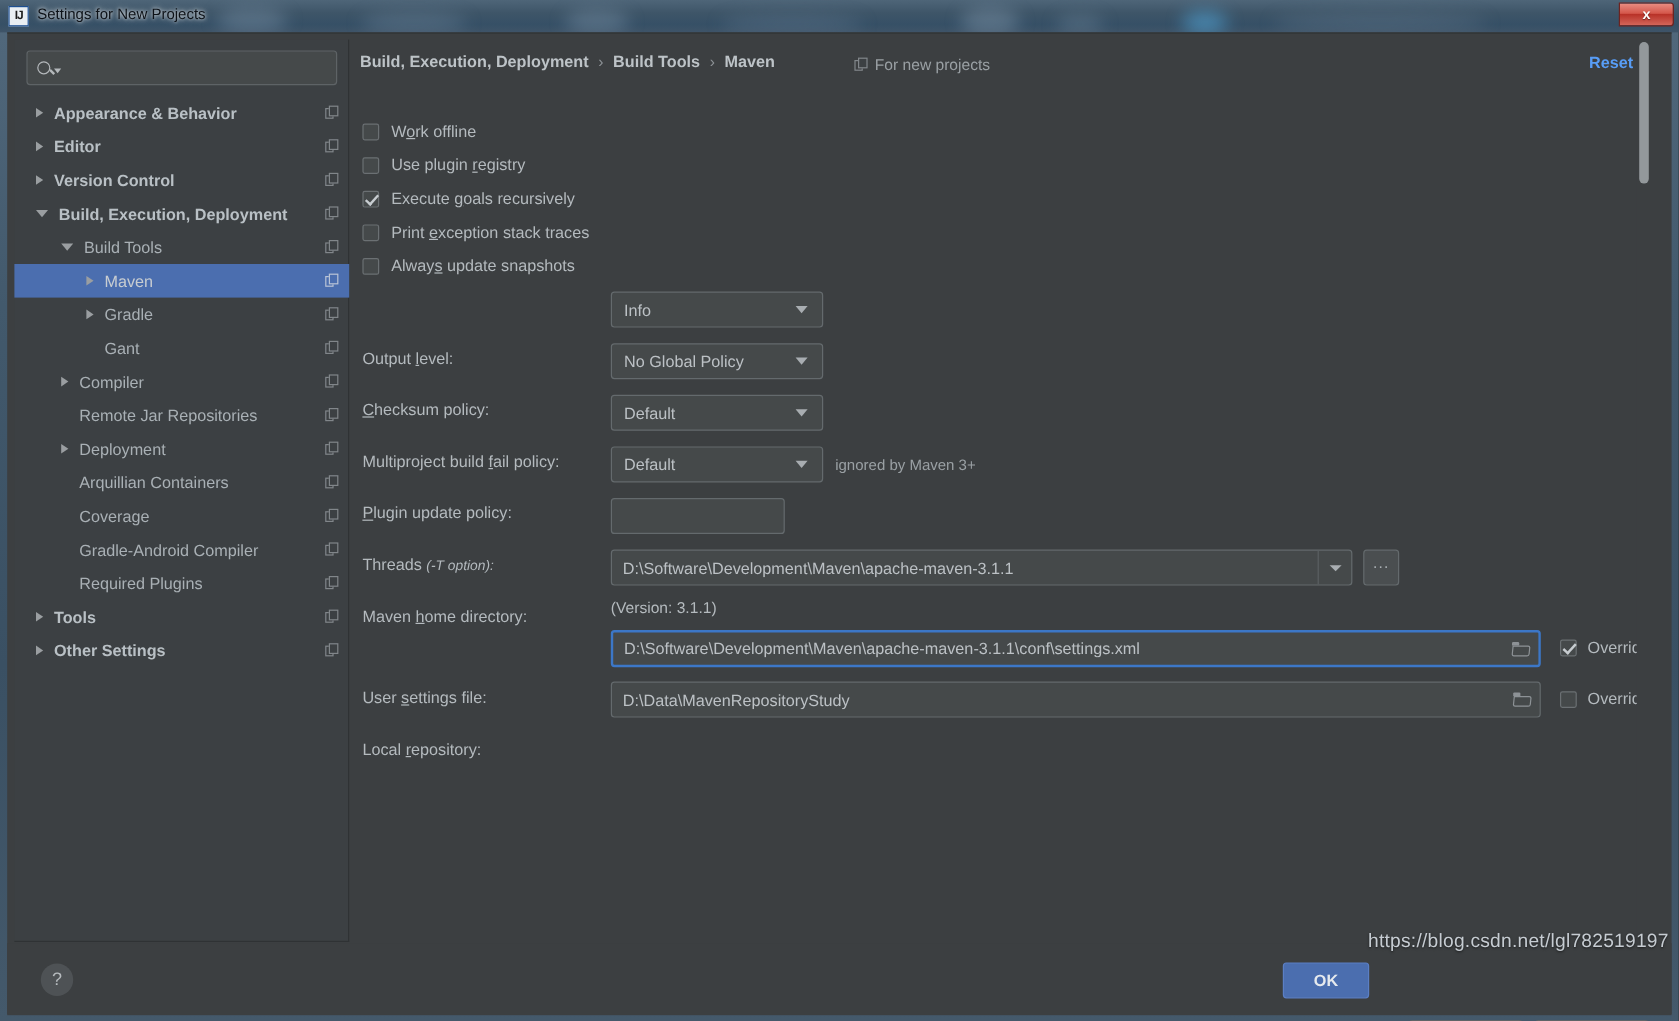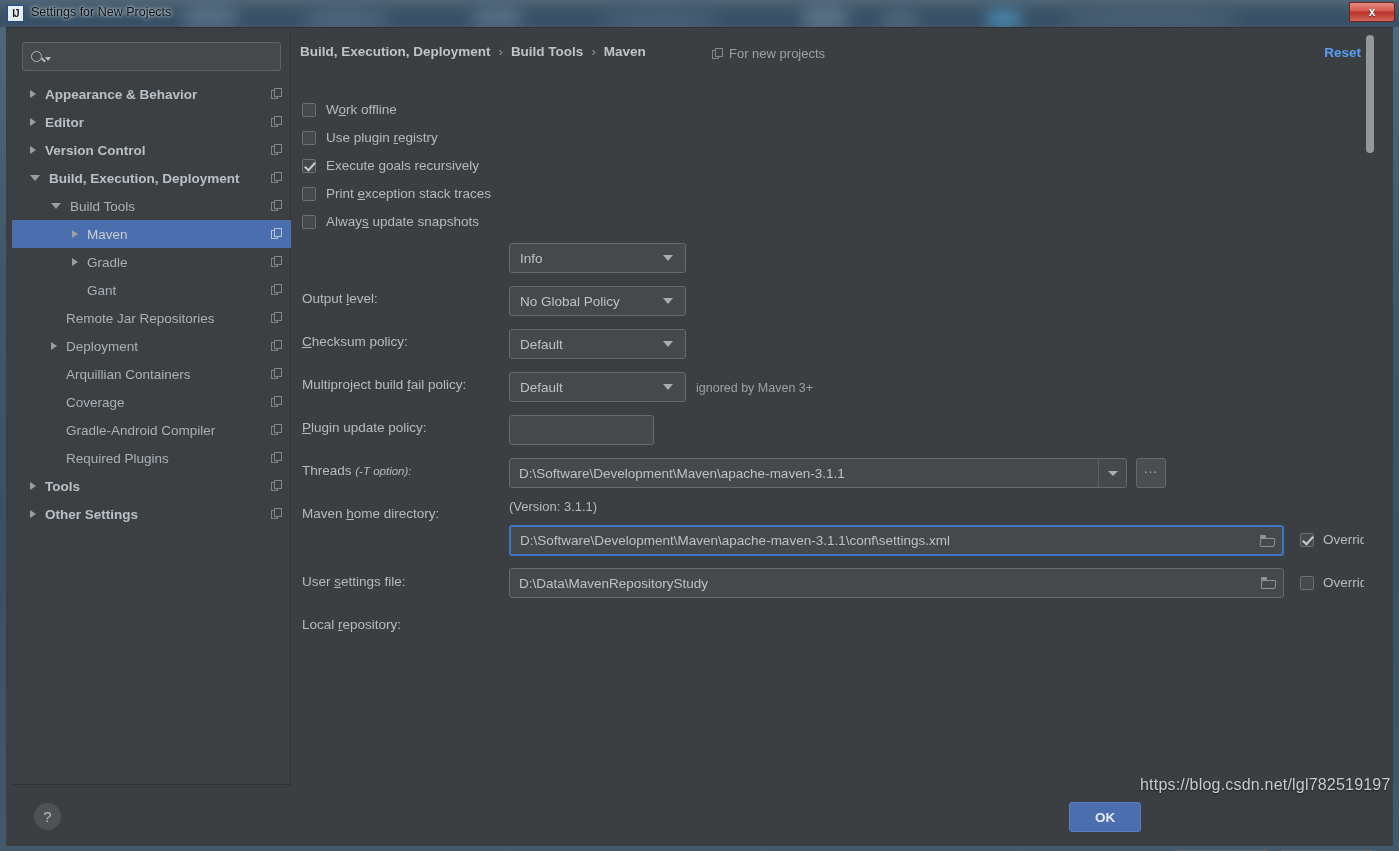--- a/index.html
+++ b/index.html
@@ -286,20 +286,28 @@
           </div>
           <div class="tree-row" style="padding-left: 60px;">
             <span class="tw none"></span>
             <span class="tree-label">Gant</span>
             <span class="copy-icon">
               <span class="b1"></span>
               <span class="b2"></span>
             </span>
           </div>
           <div class="tree-row" style="padding-left: 39px;">
+            <span class="tw"></span>
+            <span class="tree-label">Compiler</span>
+            <span class="copy-icon">
+              <span class="b1"></span>
+              <span class="b2"></span>
+            </span>
+          </div>
+          <div class="tree-row" style="padding-left: 39px;">
             <span class="tw none"></span>
             <span class="tree-label">Remote Jar Repositories</span>
             <span class="copy-icon">
               <span class="b1"></span>
               <span class="b2"></span>
             </span>
           </div>
           <div class="tree-row" style="padding-left: 39px;">
             <span class="tw"></span>
             <span class="tree-label">Deployment</span>

